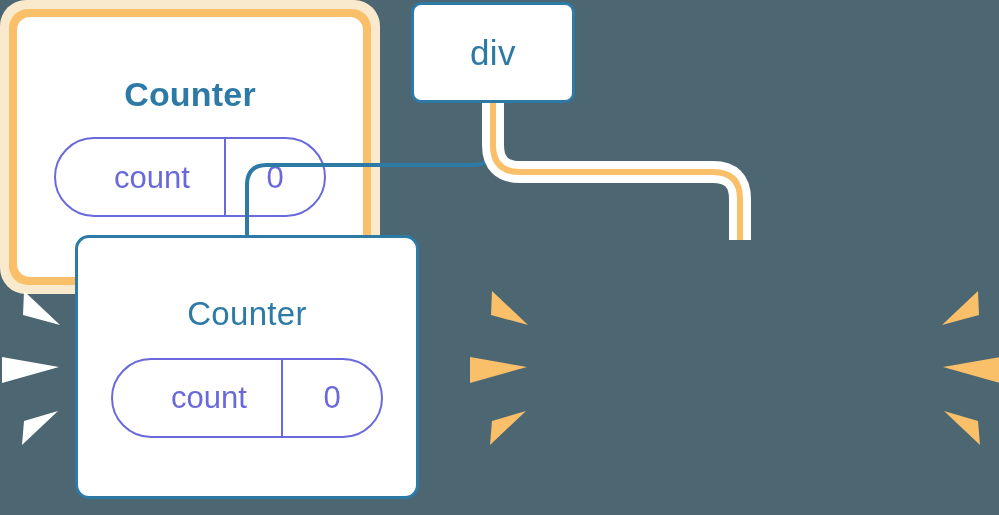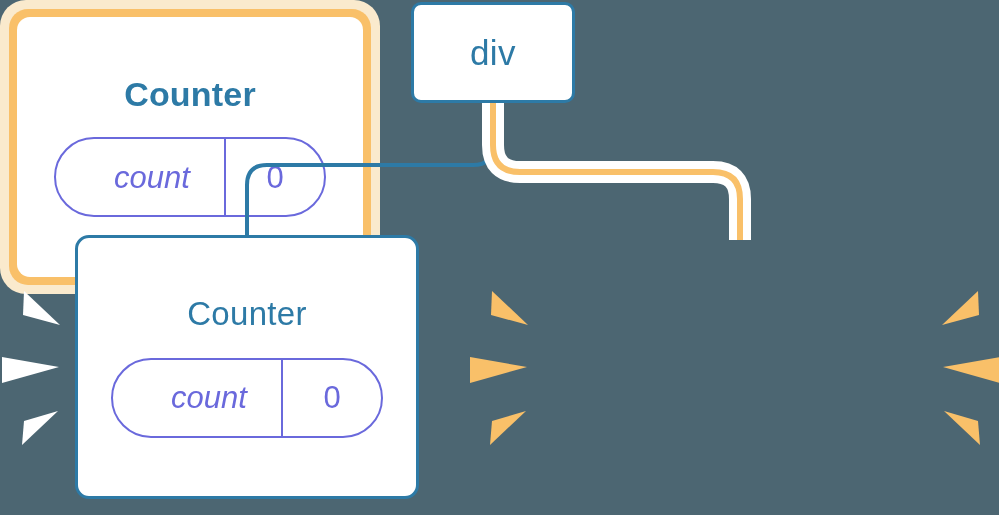--- a/index.html
+++ b/index.html
@@ -127,21 +127,20 @@
     display: flex;
     align-items: center;
     justify-content: center;
     color: #6a69dc;
     font-size: 31px;
     font-weight: 400;
     line-height: 1;
   }
   .pill .pill-key {
     padding: 0 26px 0 50px;
-    font-style: italic;
   }
   .pill .pill-val {
     border-left: 2px solid #6a69dc;
     padding: 0 34px;
     min-width: 30px;
   }
   #node-counter-left .pill { width: 268px; }
   #node-counter-left .pill .pill-key { flex: 1; }
   #node-counter-right .pill { width: 268px; }
   #node-counter-right .pill .pill-key { flex: 1; }

